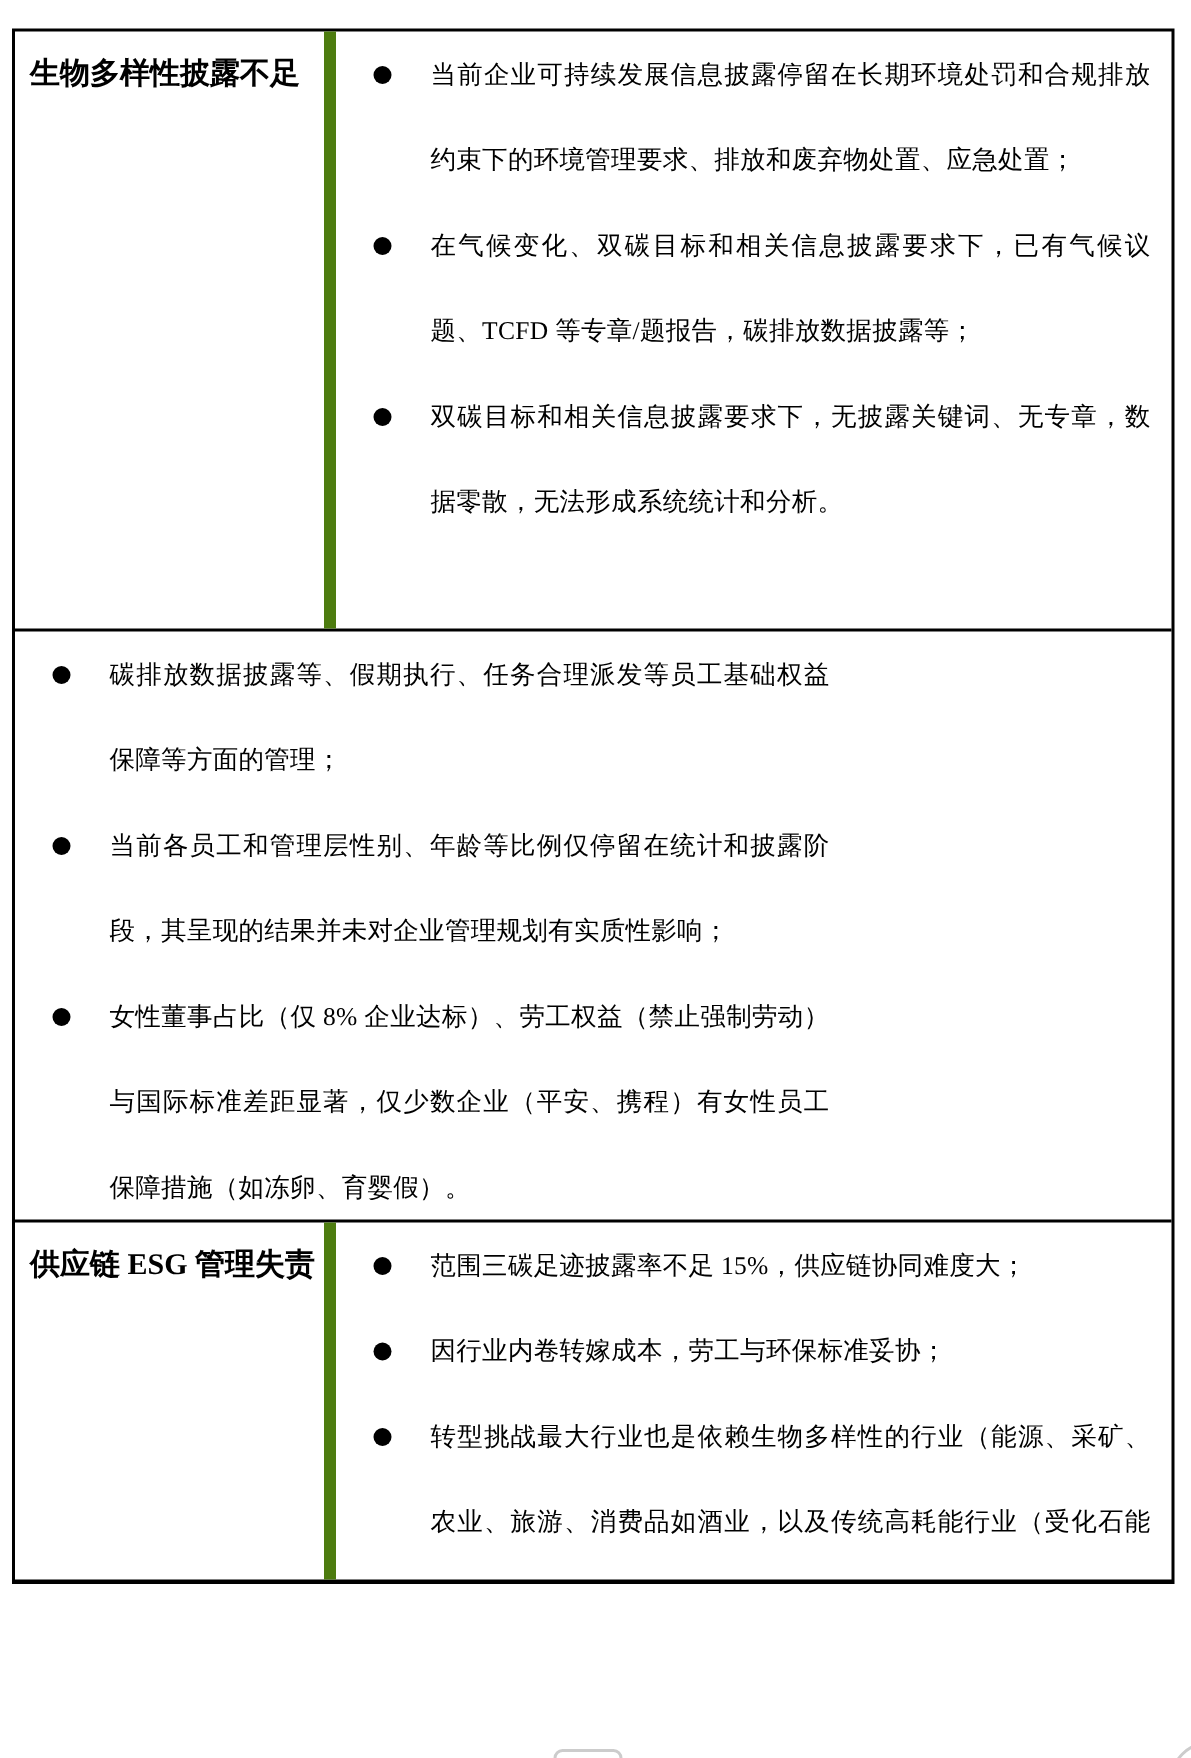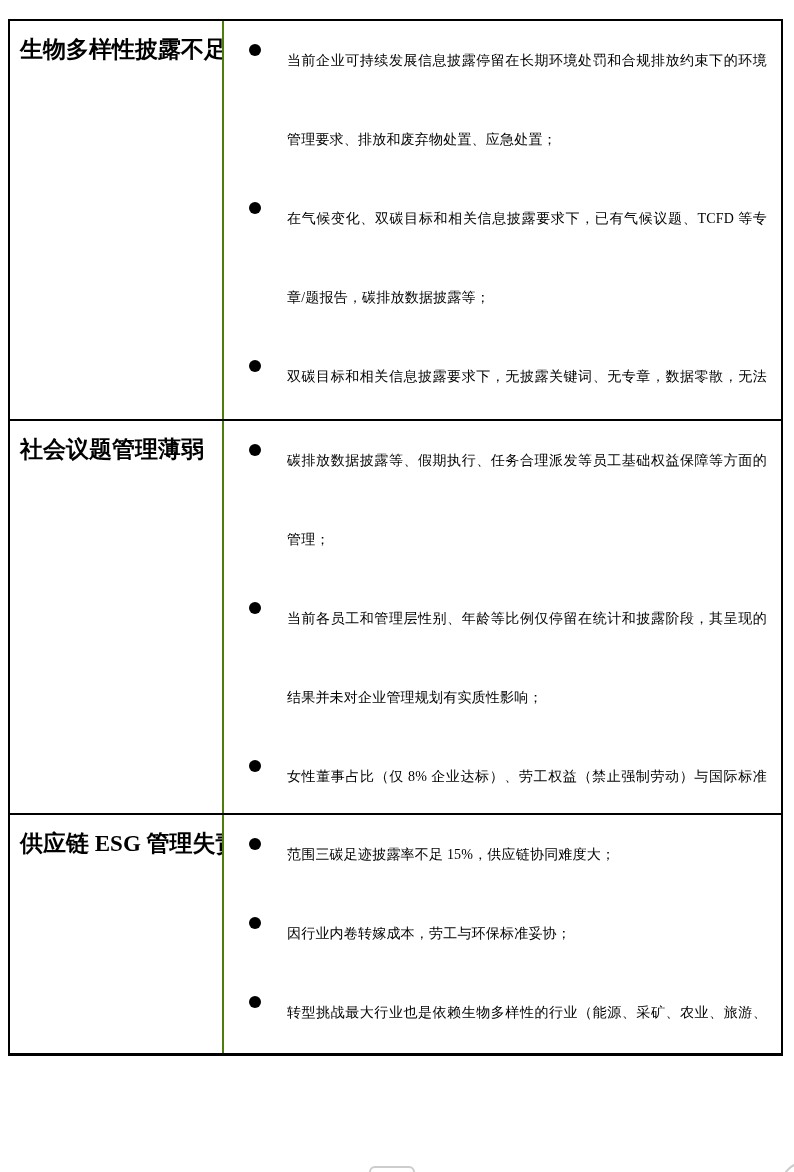--- a/index.html
+++ b/index.html
@@ -20,24 +20,24 @@
     background: #fff;
   }
   .t-row { display: flex; }
   .t-row + .t-row { border-top: 2px solid #000; }
   .t-row.r1 { height: 398px; }
   .t-row.r2 { height: 394px; }
   .t-row.r3 { height: 240px; }
   .cell-header {
     width: 214px;
     flex: 0 0 214px;
-    border-right: 2px solid #4d7c0f;
+    border-right: 8px solid #4d7c0f;
     padding: 0 6px 0 10px;
     font-weight: bold;
-    font-size: 23px;
+    font-size: 20px;
     line-height: 57px;
     letter-spacing: 0px;
     white-space: nowrap;
     overflow: hidden;
   }
   .cell-bullets {
     flex: 1 1 auto;
     padding: 0 16px 0 25px;
     overflow: hidden;
   }
@@ -50,22 +50,22 @@
   .bullet-dot {
     position: absolute;
     left: 0; top: 23px;
     width: 12px; height: 12px;
     border-radius: 50%;
     background: #000;
   }
   .bullet-text {
     flex: 0 0 480px;
     width: 480px;
-    font-size: 14px;
-    line-height: 79px;
+    font-size: 17px;
+    line-height: 57px;
     text-align: justify;
     text-justify: inter-character;
     letter-spacing: 0.2px;
   }
   .footer-pill {
     position: absolute;
     left: 369px; top: 1166px;
     width: 46px; height: 22px;
     border: 2px solid #cccccc;
     border-radius: 6px;
@@ -103,21 +103,20 @@
       <div class="bullet-item">
         <span class="bullet-marker">
             <span class="bullet-dot"></span>
           </span>
         <span class="bullet-text">双碳目标和相关信息披露要求下，无披露关键词、无专章，数据零散，无法形成系统统计和分析。</span>
       </div>
     </div>
   </div>
 
   <div class="t-row r2">
-    <div class="cell-header">社会议题管理薄弱</div>
     <div class="cell-bullets">
       <div class="bullet-item">
         <span class="bullet-marker">
             <span class="bullet-dot"></span>
           </span>
         <span class="bullet-text">碳排放数据披露等、假期执行、任务合理派发等员工基础权益保障等方面的管理；</span>
       </div>
       <div class="bullet-item">
         <span class="bullet-marker">
             <span class="bullet-dot"></span>

